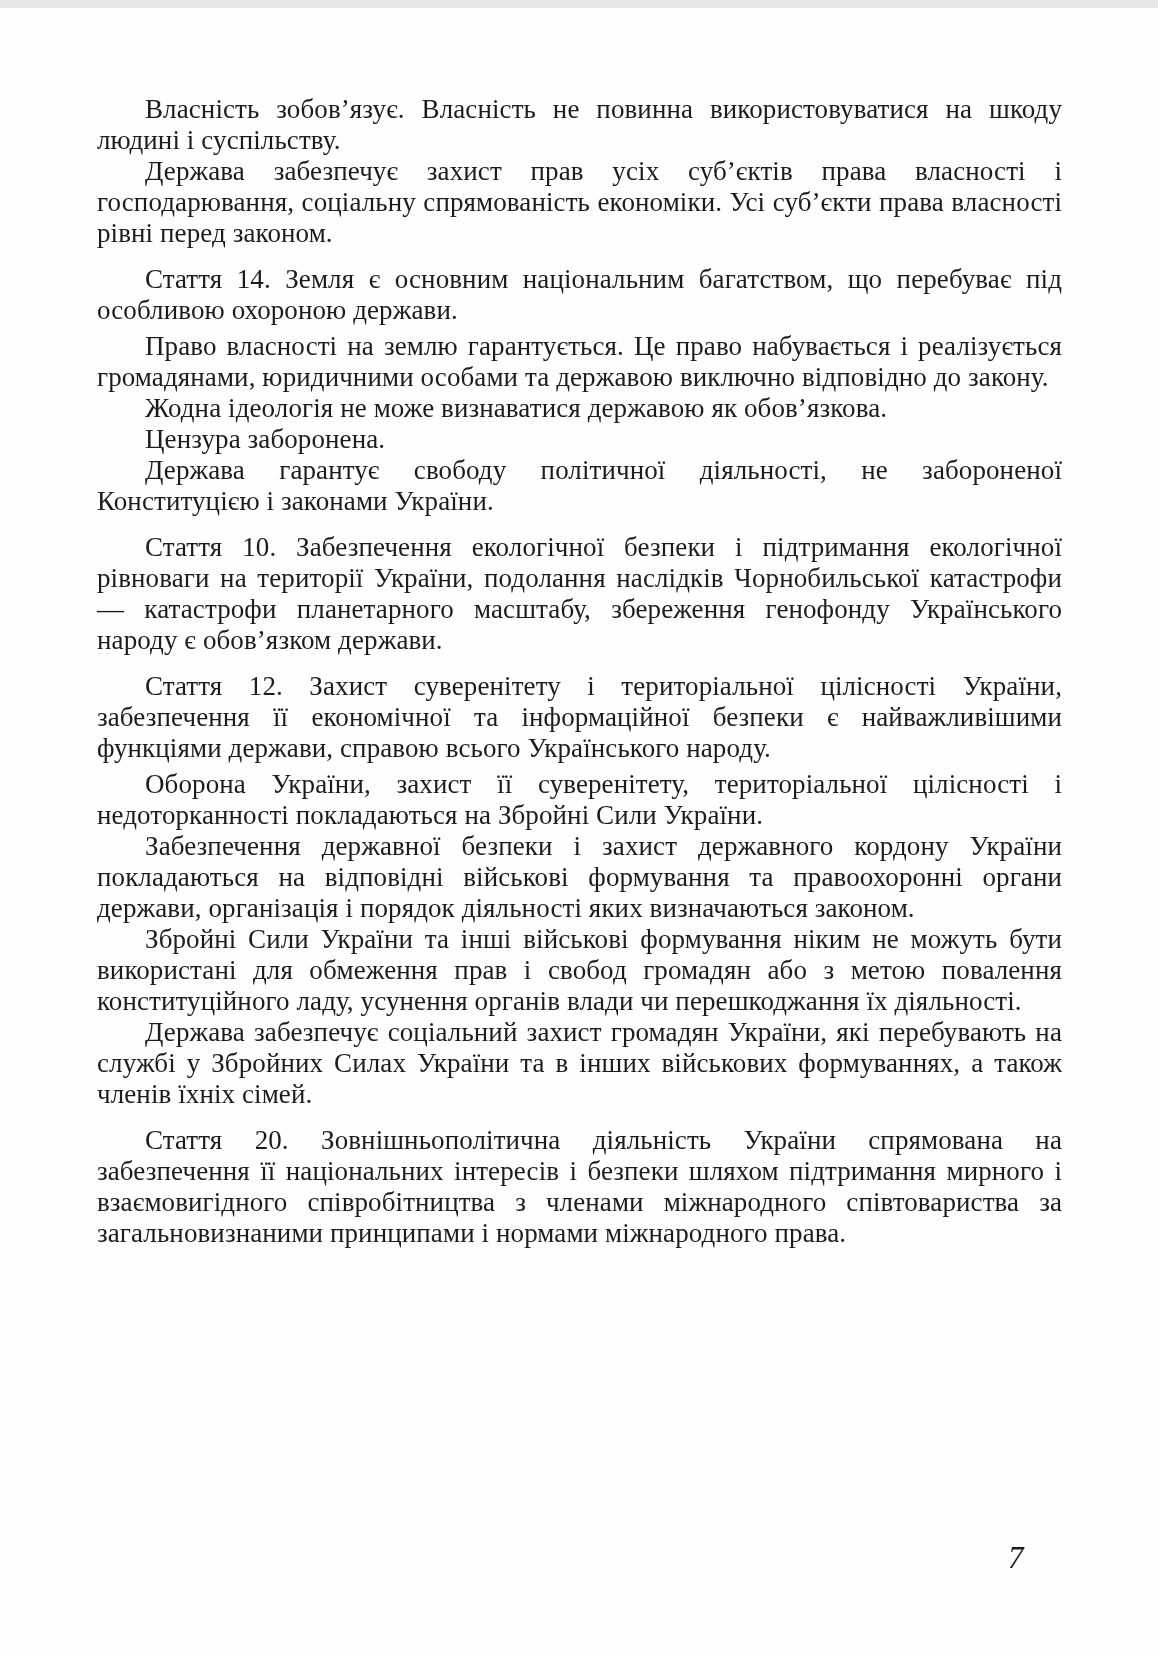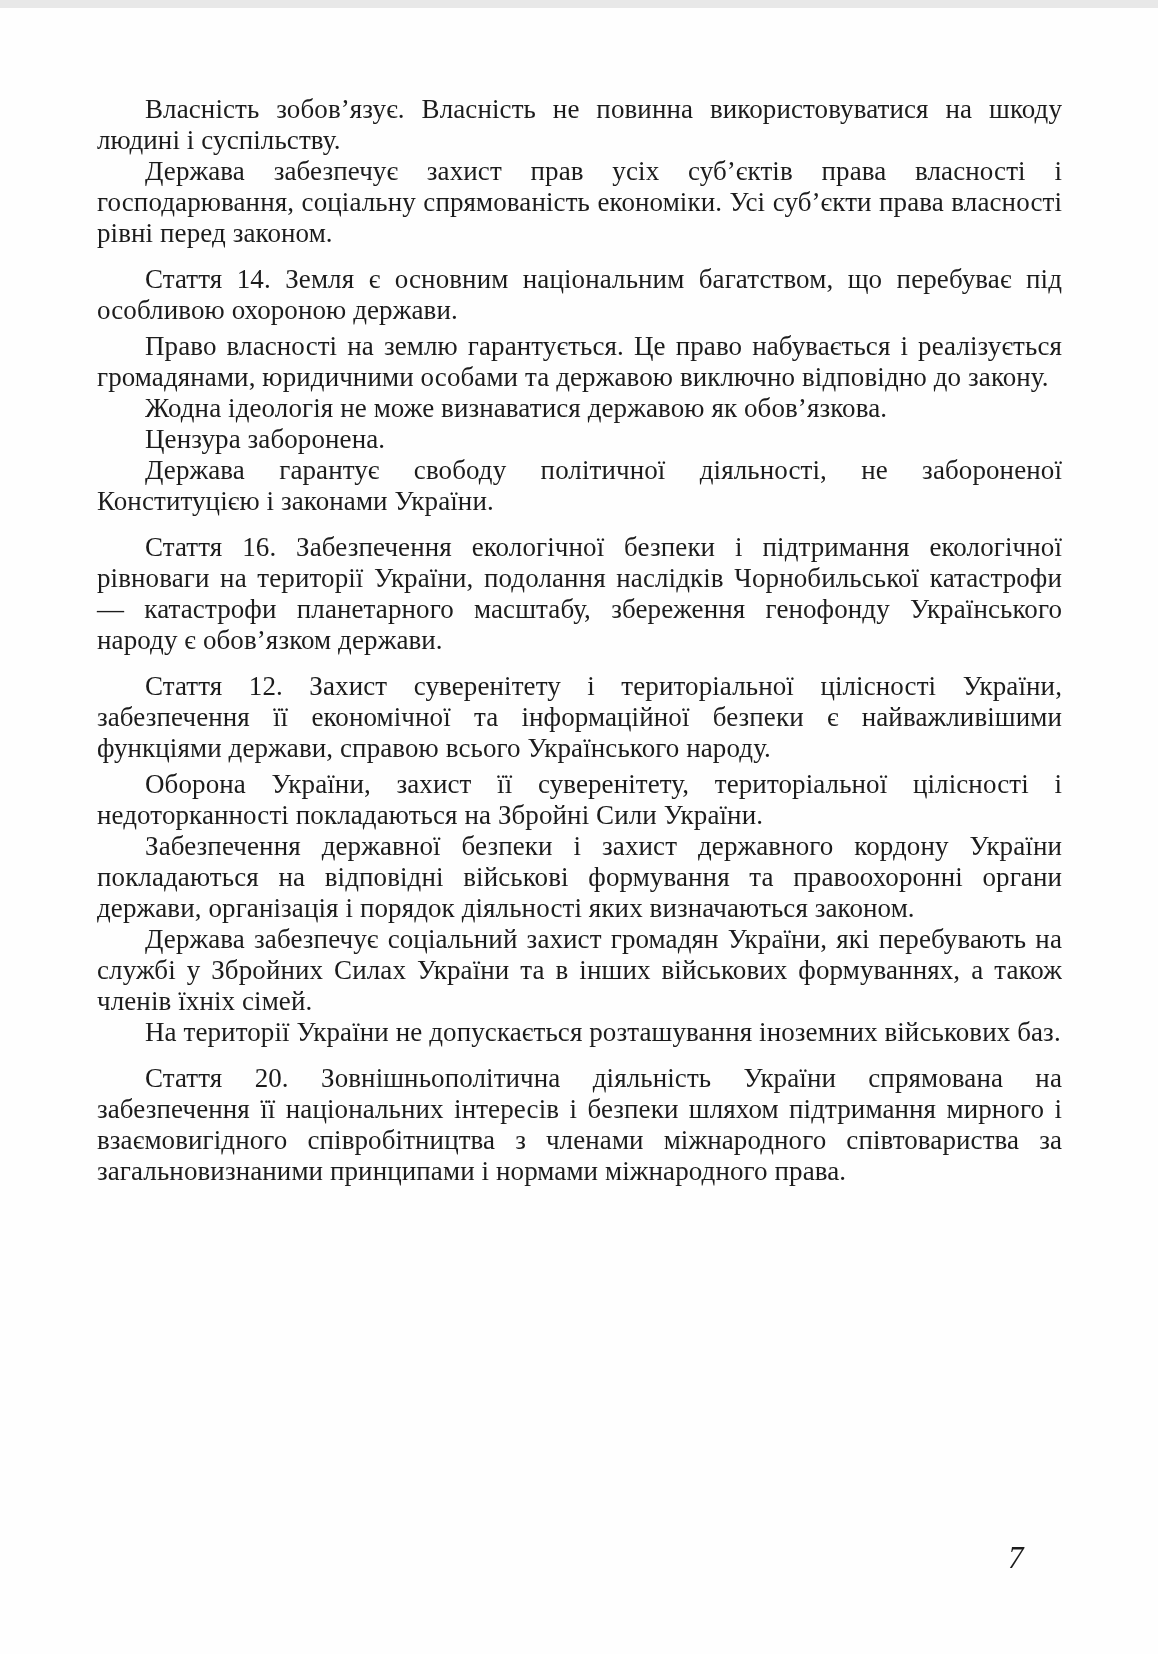--- a/index.html
+++ b/index.html
@@ -52,22 +52,22 @@
 
 <div class="page">
   <div class="text-column">
       <p class="para">Власність зобов’язує. Власність не повинна використовуватися на шкоду людині і суспільству.</p>
       <p class="para">Держава забезпечує захист прав усіх суб’єктів права власності і господарювання, соціальну спрямованість економіки. Усі суб’єкти права власності рівні перед законом.</p>
       <p class="para heading">Стаття 14. Земля є основним національним багатством, що перебуває під особливою охороною держави.</p>
       <p class="para">Право власності на землю гарантується. Це право набувається і реалізується громадянами, юридичними особами та державою виключно відповідно до закону.</p>
       <p class="para">Жодна ідеологія не може визнаватися державою як обов’язкова.</p>
       <p class="para">Цензура заборонена.</p>
       <p class="para">Держава гарантує свободу політичної діяльності, не забороненої Конституцією і законами України.</p>
-      <p class="para heading">Стаття 16. Забезпечення екологічної безпеки і підтримання екологічної рівноваги на території України, подолання наслідків Чорнобильської катастрофи — катастрофи планетарного масштабу, збереження генофонду Українського народу є обов’язком держави.</p>
+      <p class="para heading">Стаття 10. Забезпечення екологічної безпеки і підтримання екологічної рівноваги на території України, подолання наслідків Чорнобильської катастрофи — катастрофи планетарного масштабу, збереження генофонду Українського народу є обов’язком держави.</p>
       <p class="para heading">Стаття 12. Захист суверенітету і територіальної цілісності України, забезпечення її економічної та інформаційної безпеки є найважливішими функціями держави, справою всього Українського народу.</p>
       <p class="para">Оборона України, захист її суверенітету, територіальної цілісності і недоторканності покладаються на Збройні Сили України.</p>
       <p class="para">Забезпечення державної безпеки і захист державного кордону України покладаються на відповідні військові формування та правоохоронні органи держави, організація і порядок діяльності яких визначаються законом.</p>
+      <p class="para">Збройні Сили України та інші військові формування ніким не можуть бути використані для обмеження прав і свобод громадян або з метою повалення конституційного ладу, усунення органів влади чи перешкоджання їх діяльності.</p>
       <p class="para">Держава забезпечує соціальний захист громадян України, які перебувають на службі у Збройних Силах України та в інших військових формуваннях, а також членів їхніх сімей.</p>
-      <p class="para">На території України не допускається розташування іноземних військових баз.</p>
       <p class="para heading">Стаття 20. Зовнішньополітична діяльність України спрямована на забезпечення її національних інтересів і безпеки шляхом підтримання мирного і взаємовигідного співробітництва з членами міжнародного співтовариства за загальновизнаними принципами і нормами міжнародного права.</p>
     </div>
   <div class="page-number">7</div>
 </div>
 
 </body></html>

